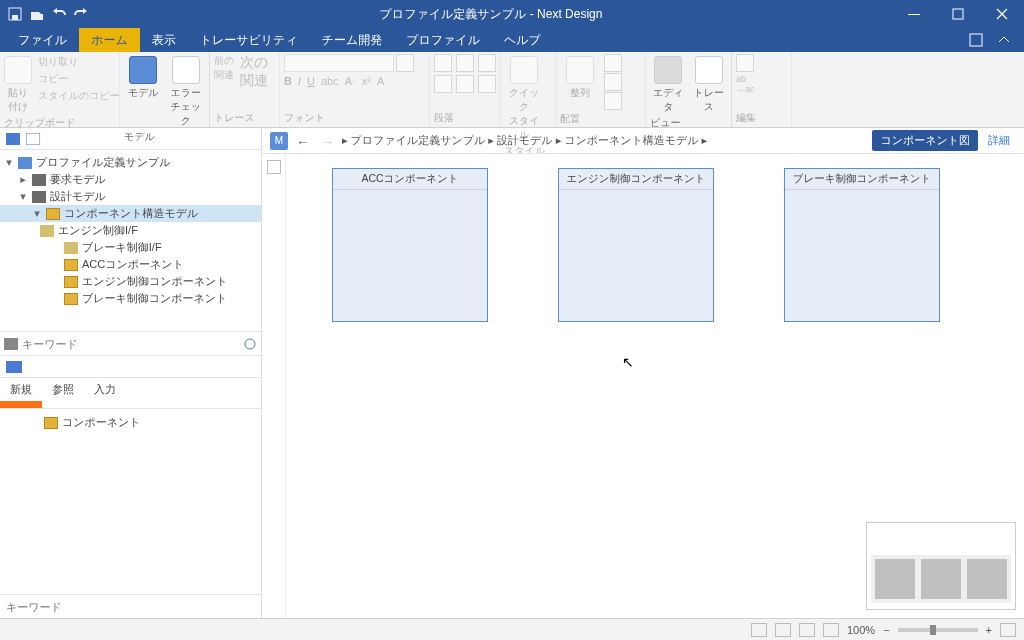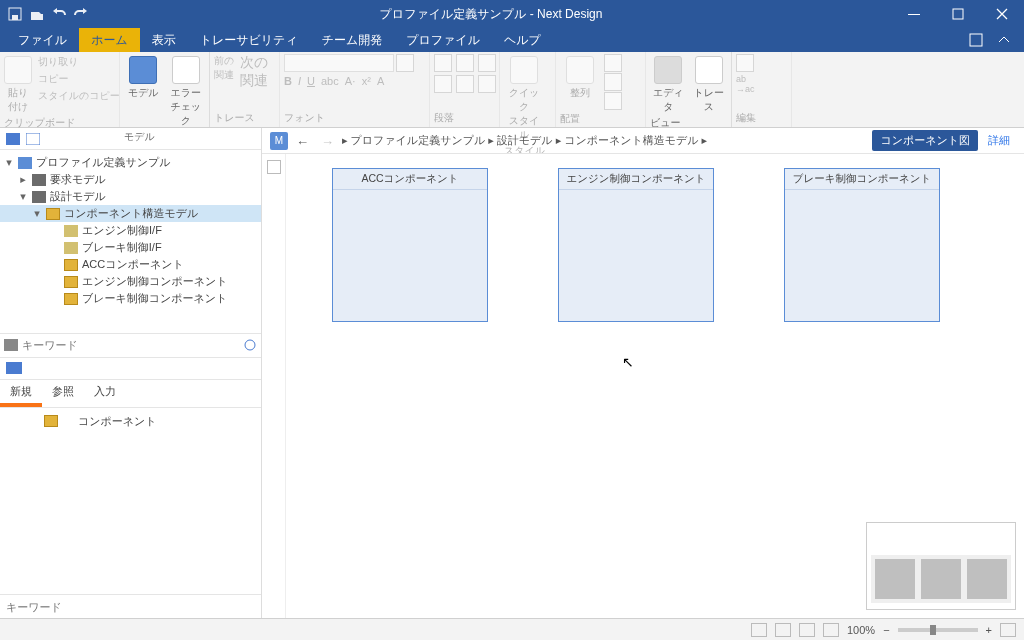--- a/index.html
+++ b/index.html
@@ -44,23 +44,23 @@
 .tnode .ic { width:14px; height:12px; display:inline-block; }
 .tnode.sel { background:#cfe5f6; }
 .ic-blue { background:#5b8dd6; }
 .ic-list { background:#6b6b6b; }
 .ic-leaf { background:#e2b33a; border:1px solid #b88a1a; }
 .ic-port { background:#d2c070; }
 .searchbar { height:24px; border-top:1px solid #e5e5e5; display:flex; align-items:center; gap:4px; padding:0 4px; }
 .searchbar input { flex:1; border:none; outline:none; font-size:11px; color:#999; background:transparent; }
 .tabs2 { display:flex; border-top:1px solid #e5e5e5; border-bottom:1px solid #e5e5e5; }
 .tabs2 span { padding:4px 10px; font-size:11px; }
-.tabs2 span.act { border-bottom:4px solid #f97316; }
+.tabs2 span.act { border-bottom:7px solid #f97316; }
 .mini { padding:6px 8px; }
-.mini .row { display:flex; align-items:center; gap:20px;padding-left:36px; }
+.mini .row { display:flex; align-items:center; gap:4px;padding-left:36px; }
 .bottom-search { height:24px; border-top:1px solid #e5e5e5; padding:0 6px; display:flex; align-items:center; }
 .bottom-search input { border:none; outline:none; font-size:11px; color:#999; width:100%; background:transparent; }
 
 
 .canvascol { flex:1; display:flex; flex-direction:column; position:relative; }
 .crumbs { height:26px; border-bottom:1px solid #e5e5e5; display:flex; align-items:center; gap:4px; padding:0 8px; }
 .crumbs .m { width:18px; height:18px; background:#5b8dd6; color:#fff; display:inline-flex; align-items:center; justify-content:center; font-size:10px; border-radius:2px; }
 .crumbs .nav { color:#555; padding:0 4px; font-size:13px; }
 .crumbs .path { flex:1; color:#555; }
 .crumbs .btn { background:#2b579a; color:#fff; padding:3px 8px; border-radius:2px; font-size:11px; }
@@ -294,21 +294,21 @@
       <div class="tnode" style="padding-left:18px">
           <span class="exp">▾</span>
           <span class="ic ic-list"></span>
           <span>設計モデル</span>
         </div>
       <div class="tnode sel" style="padding-left:32px">
           <span class="exp">▾</span>
           <span class="ic ic-leaf"></span>
           <span>コンポーネント構造モデル</span>
         </div>
-      <div class="tnode" style="padding-left:50px">
+      <div class="tnode" style="padding-left:26px">
           <span class="exp"></span>
           <span class="ic ic-port"></span>
           <span>エンジン制御I/F</span>
         </div>
       <div class="tnode" style="padding-left:50px">
           <span class="exp"></span>
           <span class="ic ic-port"></span>
           <span>ブレーキ制御I/F</span>
         </div>
       <div class="tnode" style="padding-left:50px">

